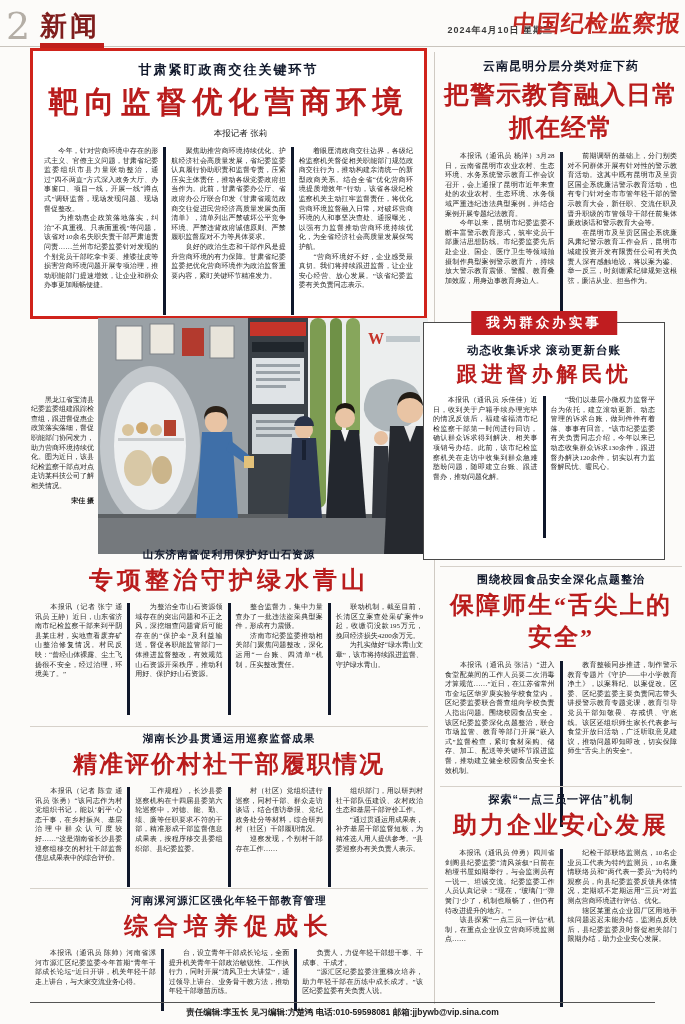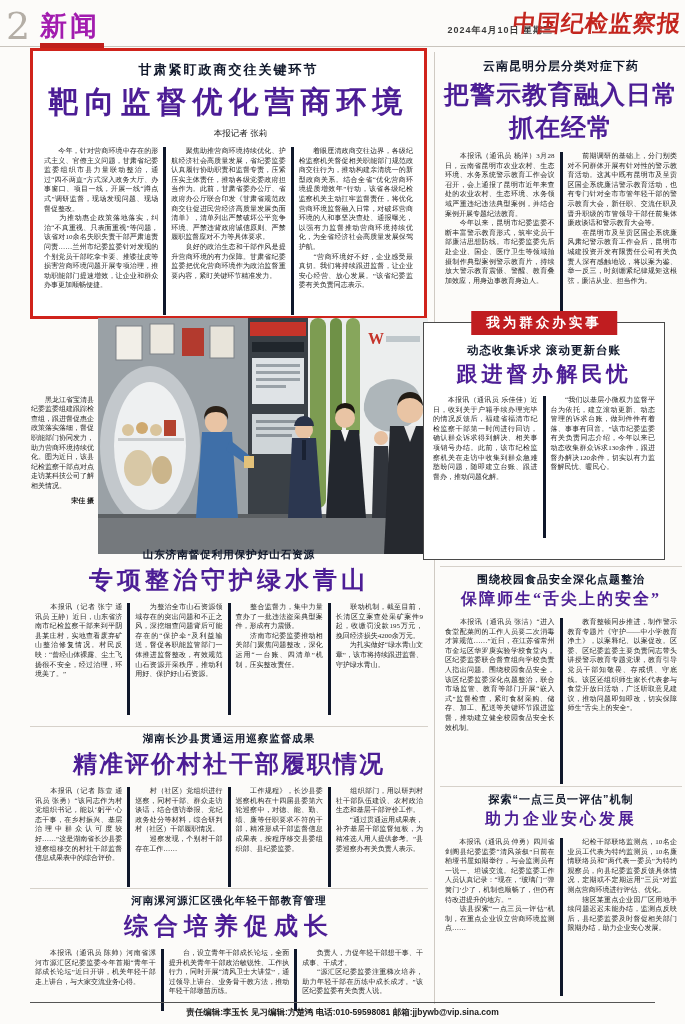--- a/index.html
+++ b/index.html
@@ -3,28 +3,28 @@
 <meta charset="utf-8">
 <style>
   html,body{margin:0;padding:0;background:#e8e5e0;}
   .page{position:relative;width:685px;height:1024px;background:#fcfbf9;margin:0 auto;overflow:hidden;
         font-family:"Liberation Sans",sans-serif;color:#1b1b1b;}
   .abs{position:absolute;}
   .serif{font-family:"Liberation Serif","DejaVu Serif",serif;}
   
   .hdr-rule{left:0;top:46px;width:685px;height:1px;background:#c9c4bd;}
   .pagenum{left:6px;top:4px;font-size:38px;color:#b4aea6;font-family:"DejaVu Serif",serif;}
-  .section-label{left:40px;top:8px;font-size:27px;font-weight:bold;letter-spacing:3px;color:#a21caf;}
+  .section-label{left:40px;top:8px;font-size:27px;font-weight:bold;letter-spacing:3px;color:#7f1d1d;}
   .section-bar{left:40px;top:43px;width:64px;height:5px;background:#c01f1c;}
   .hdr-date{right:132px;top:24px;font-size:9px;font-weight:bold;color:#3a3a3a;letter-spacing:1px;}
   .masthead{right:4px;top:8px;font-size:23px;font-weight:bold;color:#c3261f;transform:skewX(-6deg);
             font-family:"Liberation Serif","DejaVu Serif",serif;letter-spacing:1px;}
   
   .kicker{ text-align:center;font-weight:bold;color:#0f172a;}
-  .headline{text-align:center;font-weight:bold;color:#4c1d95;}
+  .headline{text-align:center;font-weight:bold;color:#b91c1c;}
   .byline{text-align:center;color:#222;}
   .cols{display:flex;overflow:hidden;}
   .col{flex:1;font-size:7px;line-height:9.6px;text-align:justify;white-space:pre-line;
        color:#1f1f1f;overflow:hidden;padding:0 5px;font-family:"Liberation Serif","DejaVu Serif",serif;}
   .cols .col + .col{border-left:3px solid #0f172a;}
   
   .main-box{left:30px;top:48px;width:391px;height:257px;border:3px solid #d0231b;background:#fff;padding-top:8px;}
   .main-box .kicker{font-size:13px;letter-spacing:2px;margin-top:2px;}
   .main-box .headline{font-size:30px;letter-spacing:6px;margin-top:3px;}
   .main-box .byline{font-size:8.5px;margin-top:5px;padding-left:24px;}
@@ -45,21 +45,21 @@
   .rart .kicker{font-size:12px;letter-spacing:1px;}
   .rart .headline{font-size:25px;letter-spacing:1px;margin-top:3px;}
   .rart .cols{margin-top:8px;}
   .minsheng{left:423px;top:322px;width:240px;height:236px;border:1px solid #4a4a4a;background:#fff;}
   .banner{position:absolute;top:-12px;left:50%;transform:translateX(-50%);background:#c01d20;color:#fff;
           font-size:13.5px;font-weight:bold;letter-spacing:3px;padding:3px 15px;white-space:nowrap;}
   .minsheng .kicker{font-size:11.5px;margin-top:20px;letter-spacing:1px;}
   .minsheng .headline{font-size:21px;letter-spacing:4px;margin-top:2px;text-align:center;}
   .minsheng .cols{height:142px;margin:8px 4px 0 4px;}
   .rsub .kicker{font-size:11px;}
-  .rsub .headline{font-size:16px;letter-spacing:2px;margin-top:2px;}
+  .rsub .headline{font-size:24px;letter-spacing:2px;margin-top:2px;}
   
   .foot-rule{left:30px;top:1002px;width:625px;height:1px;background:#555;}
   .footer-line{left:0;top:1007px;width:685px;text-align:center;font-size:8.5px;font-weight:bold;color:#222;}
 </style>
 </head>
 <body>
 
 <div class="page">
 
   <div class="abs pagenum">2</div>
@@ -178,23 +178,23 @@
       <div class="col">　　联动机制，截至目前，长清区立案查处采矿案件9起，收缴罚没款195万元，挽回经济损失4200余万元。
 　　为扎实做好“绿水青山文章”，该市将持续跟进监督、守护绿水青山。</div>
     </div>
   </div>
 
   <div class="abs lart" style="top:726px;border-top:1px solid #d6d1ca;padding-top:5px;">
     <div class="kicker">湖南长沙县贯通运用巡察监督成果</div>
     <div class="headline serif" style="letter-spacing:2px;">精准评价村社干部履职情况</div>
     <div class="cols" style="height:100px;">
       <div class="col">　　本报讯（记者 陈壹 通讯员 张勇）“该同志作为村党组织书记，能以‘躬平’心态干事，在乡村振兴、基层治理中群众认可度较好……”这是湖南省长沙县委巡察组移交的村社干部监督信息成果表中的综合评价。</div>
+      <div class="col">　　工作规程》，长沙县委巡察机构在十四届县委第六轮巡察中，对德、能、勤、绩、廉等任职要求不符的干部，精准形成干部监督信息成果表，按程序移交县委组织部、县纪委监委。</div>
       <div class="col">　　村（社区）党组织进行巡察，同村干部、群众走访谈话，结合信访举报、党纪政务处分等材料，综合研判村（社区）干部履职情况。
 　　巡察发现，个别村干部存在工作……</div>
-      <div class="col">　　工作规程》，长沙县委巡察机构在十四届县委第六轮巡察中，对德、能、勤、绩、廉等任职要求不符的干部，精准形成干部监督信息成果表，按程序移交县委组织部、县纪委监委。</div>
       <div class="col">　　组织部门，用以研判村社干部队伍建设、农村政治生态和基层干部评价工作。
 　　“通过贯通运用成果表，补齐基层干部监督短板，为精准选人用人提供参考。”县委巡察办有关负责人表示。</div>
     </div>
   </div>
 
   <div class="abs lart" style="top:888px;border-top:1px solid #d6d1ca;padding-top:5px;">
     <div class="kicker">河南漯河源汇区强化年轻干部教育管理</div>
     <div class="headline serif" style="letter-spacing:6px;">综合培养促成长</div>
     <div class="cols" style="height:62px;">
       <div class="col">　　本报讯（通讯员 陈帅）河南省漯河市源汇区纪委监委今年首期“青年干部成长论坛”近日开讲，机关年轻干部走上讲台，与大家交流业务心得。</div>

